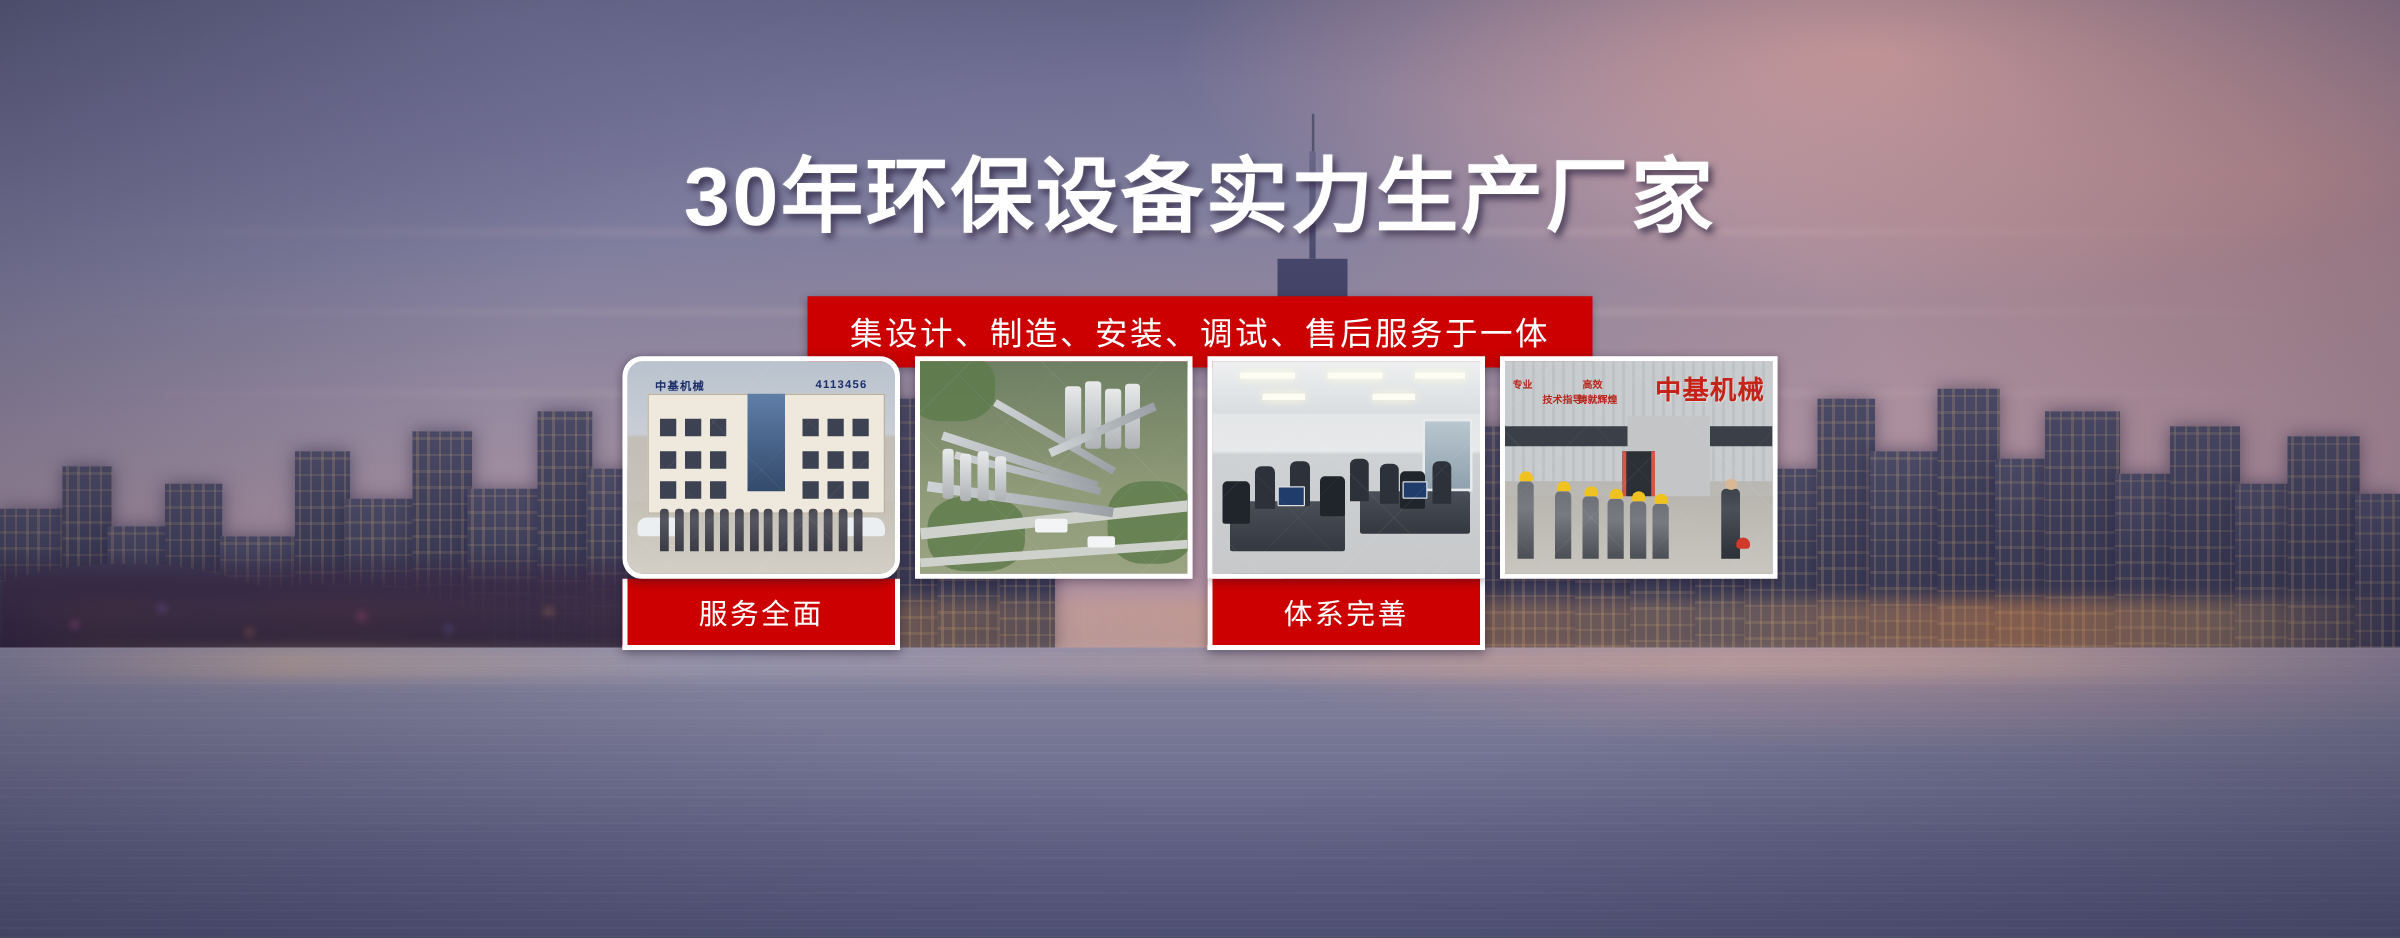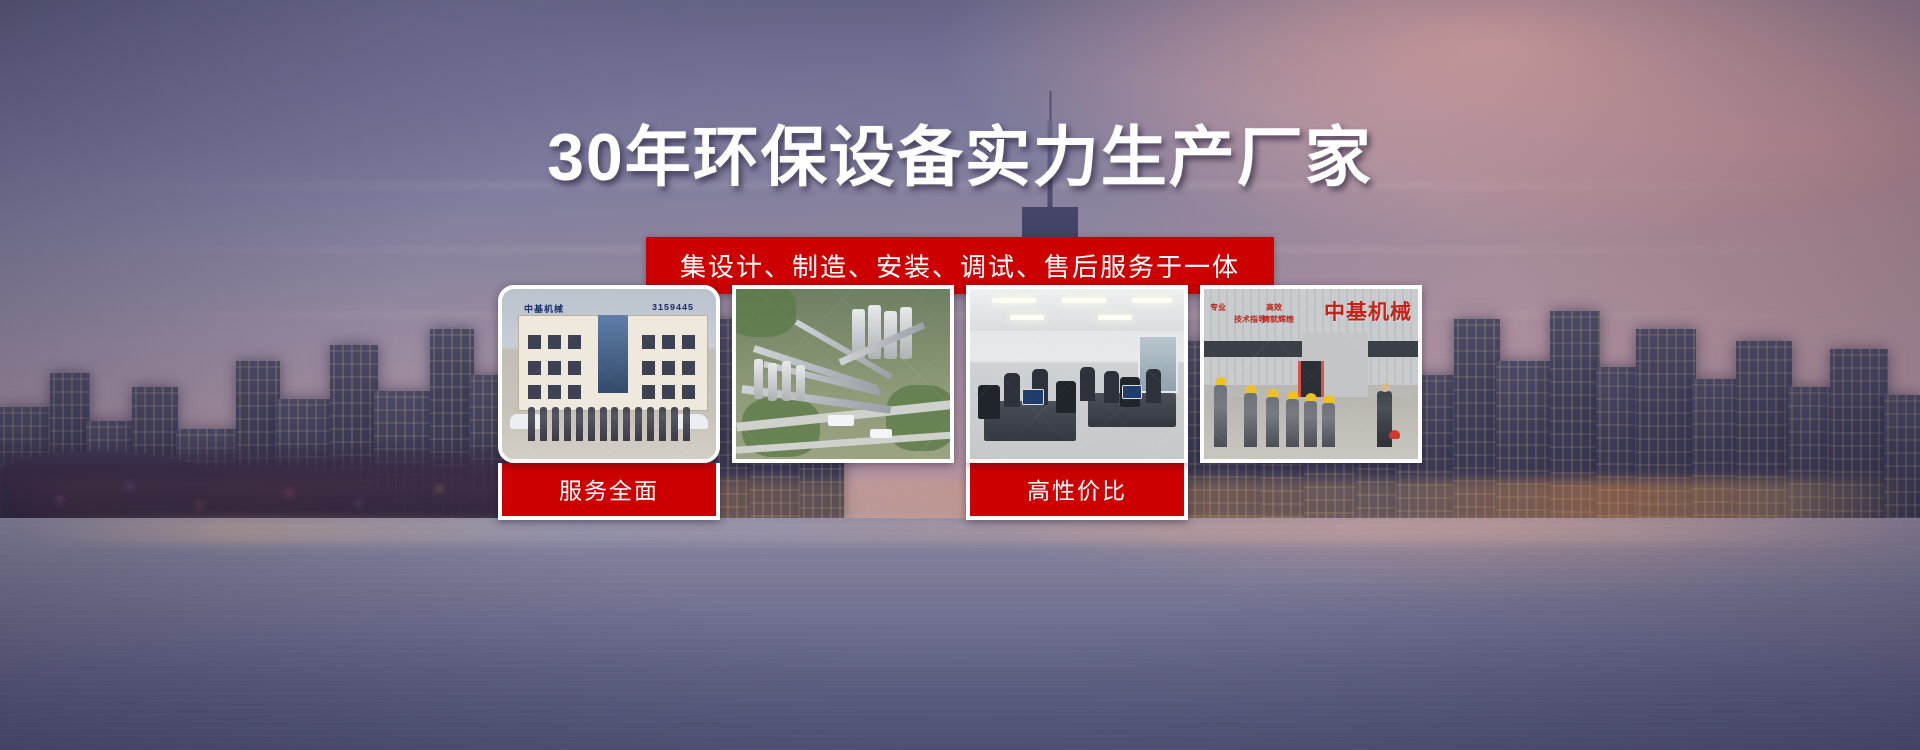--- a/index.html
+++ b/index.html
@@ -267,21 +267,21 @@
           <div class="win" style="left:160px;top:72px; width:13px;height:14px;"></div>
           <div class="win" style="left:180px;top:72px; width:13px;height:14px;"></div>
           <div class="win" style="left:26px; top:96px; width:13px;height:14px;"></div>
           <div class="win" style="left:46px; top:96px; width:13px;height:14px;"></div>
           <div class="win" style="left:66px; top:96px; width:13px;height:14px;"></div>
           <div class="win" style="left:140px;top:96px; width:13px;height:14px;"></div>
           <div class="win" style="left:160px;top:96px; width:13px;height:14px;"></div>
           <div class="win" style="left:180px;top:96px; width:13px;height:14px;"></div>
           <div class="sign">
             <span>中基机械</span>
-            <span>3159445</span>
+            <span>4113456</span>
           </div>
           <div class="car" style="left:8px;"></div>
           <div class="car" style="right:8px;"></div>
           <div class="ppl">
             <i></i>
               <i></i>
               <i></i>
               <i></i>
               <i></i>
               <i></i>
@@ -341,21 +341,21 @@
           <div class="chair" style="left:150px;top:88px;width:20px;height:30px;"></div>
           <div class="per" style="left:34px; top:84px;width:16px;height:34px;"></div>
           <div class="per" style="left:62px; top:80px;width:16px;height:36px;"></div>
           <div class="per" style="left:110px;top:78px;width:15px;height:34px;"></div>
           <div class="per" style="left:134px;top:82px;width:15px;height:32px;"></div>
           <div class="per" style="left:176px;top:80px;width:15px;height:34px;"></div>
           <div class="mon" style="left:52px; top:100px;width:22px;height:16px;"></div>
           <div class="mon" style="left:152px;top:96px; width:20px;height:14px;"></div>
           <div class="wm"></div>
         </div>
-        <div class="card-caption">高性价比</div>
+        <div class="card-caption">体系完善</div>
       </div>
 
       <div class="card">
         <div class="card-photo p4">
           <div class="wall"></div>
           <div class="bigtext">中基机械</div>
           <div class="slogan" style="left:6px;">专业</div>
           <div class="slogan" style="left:30px;top:26px;">技术指导</div>
           <div class="slogan" style="left:62px;">高效</div>
           <div class="slogan" style="left:58px;top:26px;">铸就辉煌</div>

